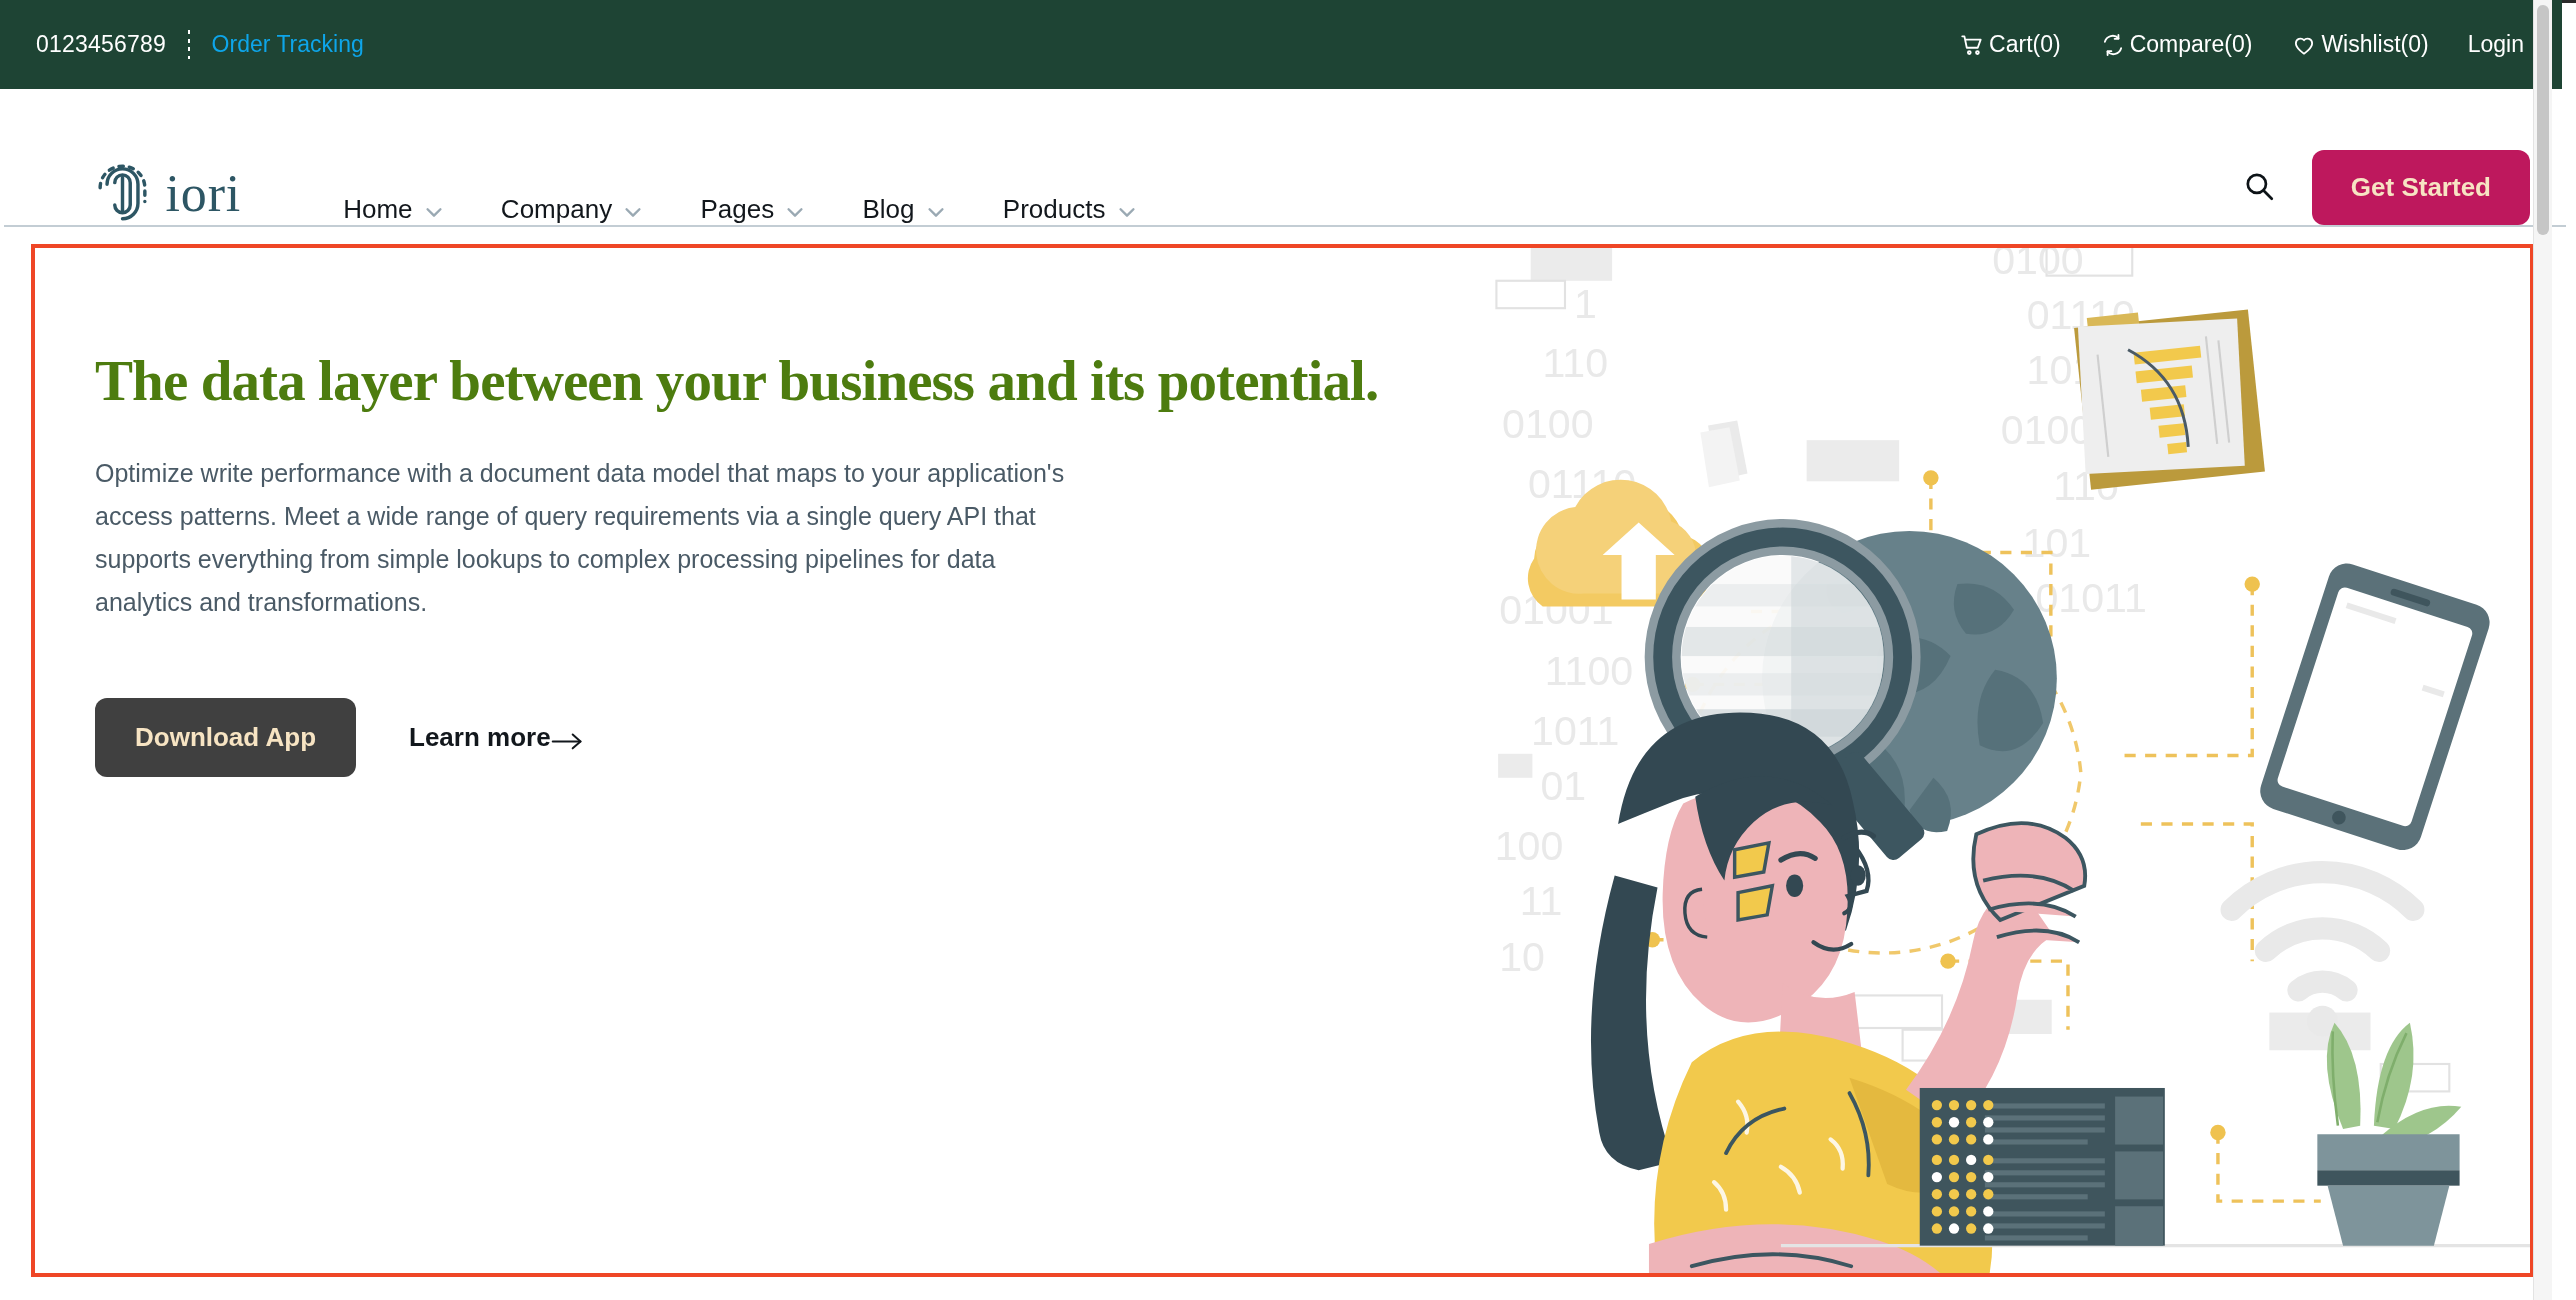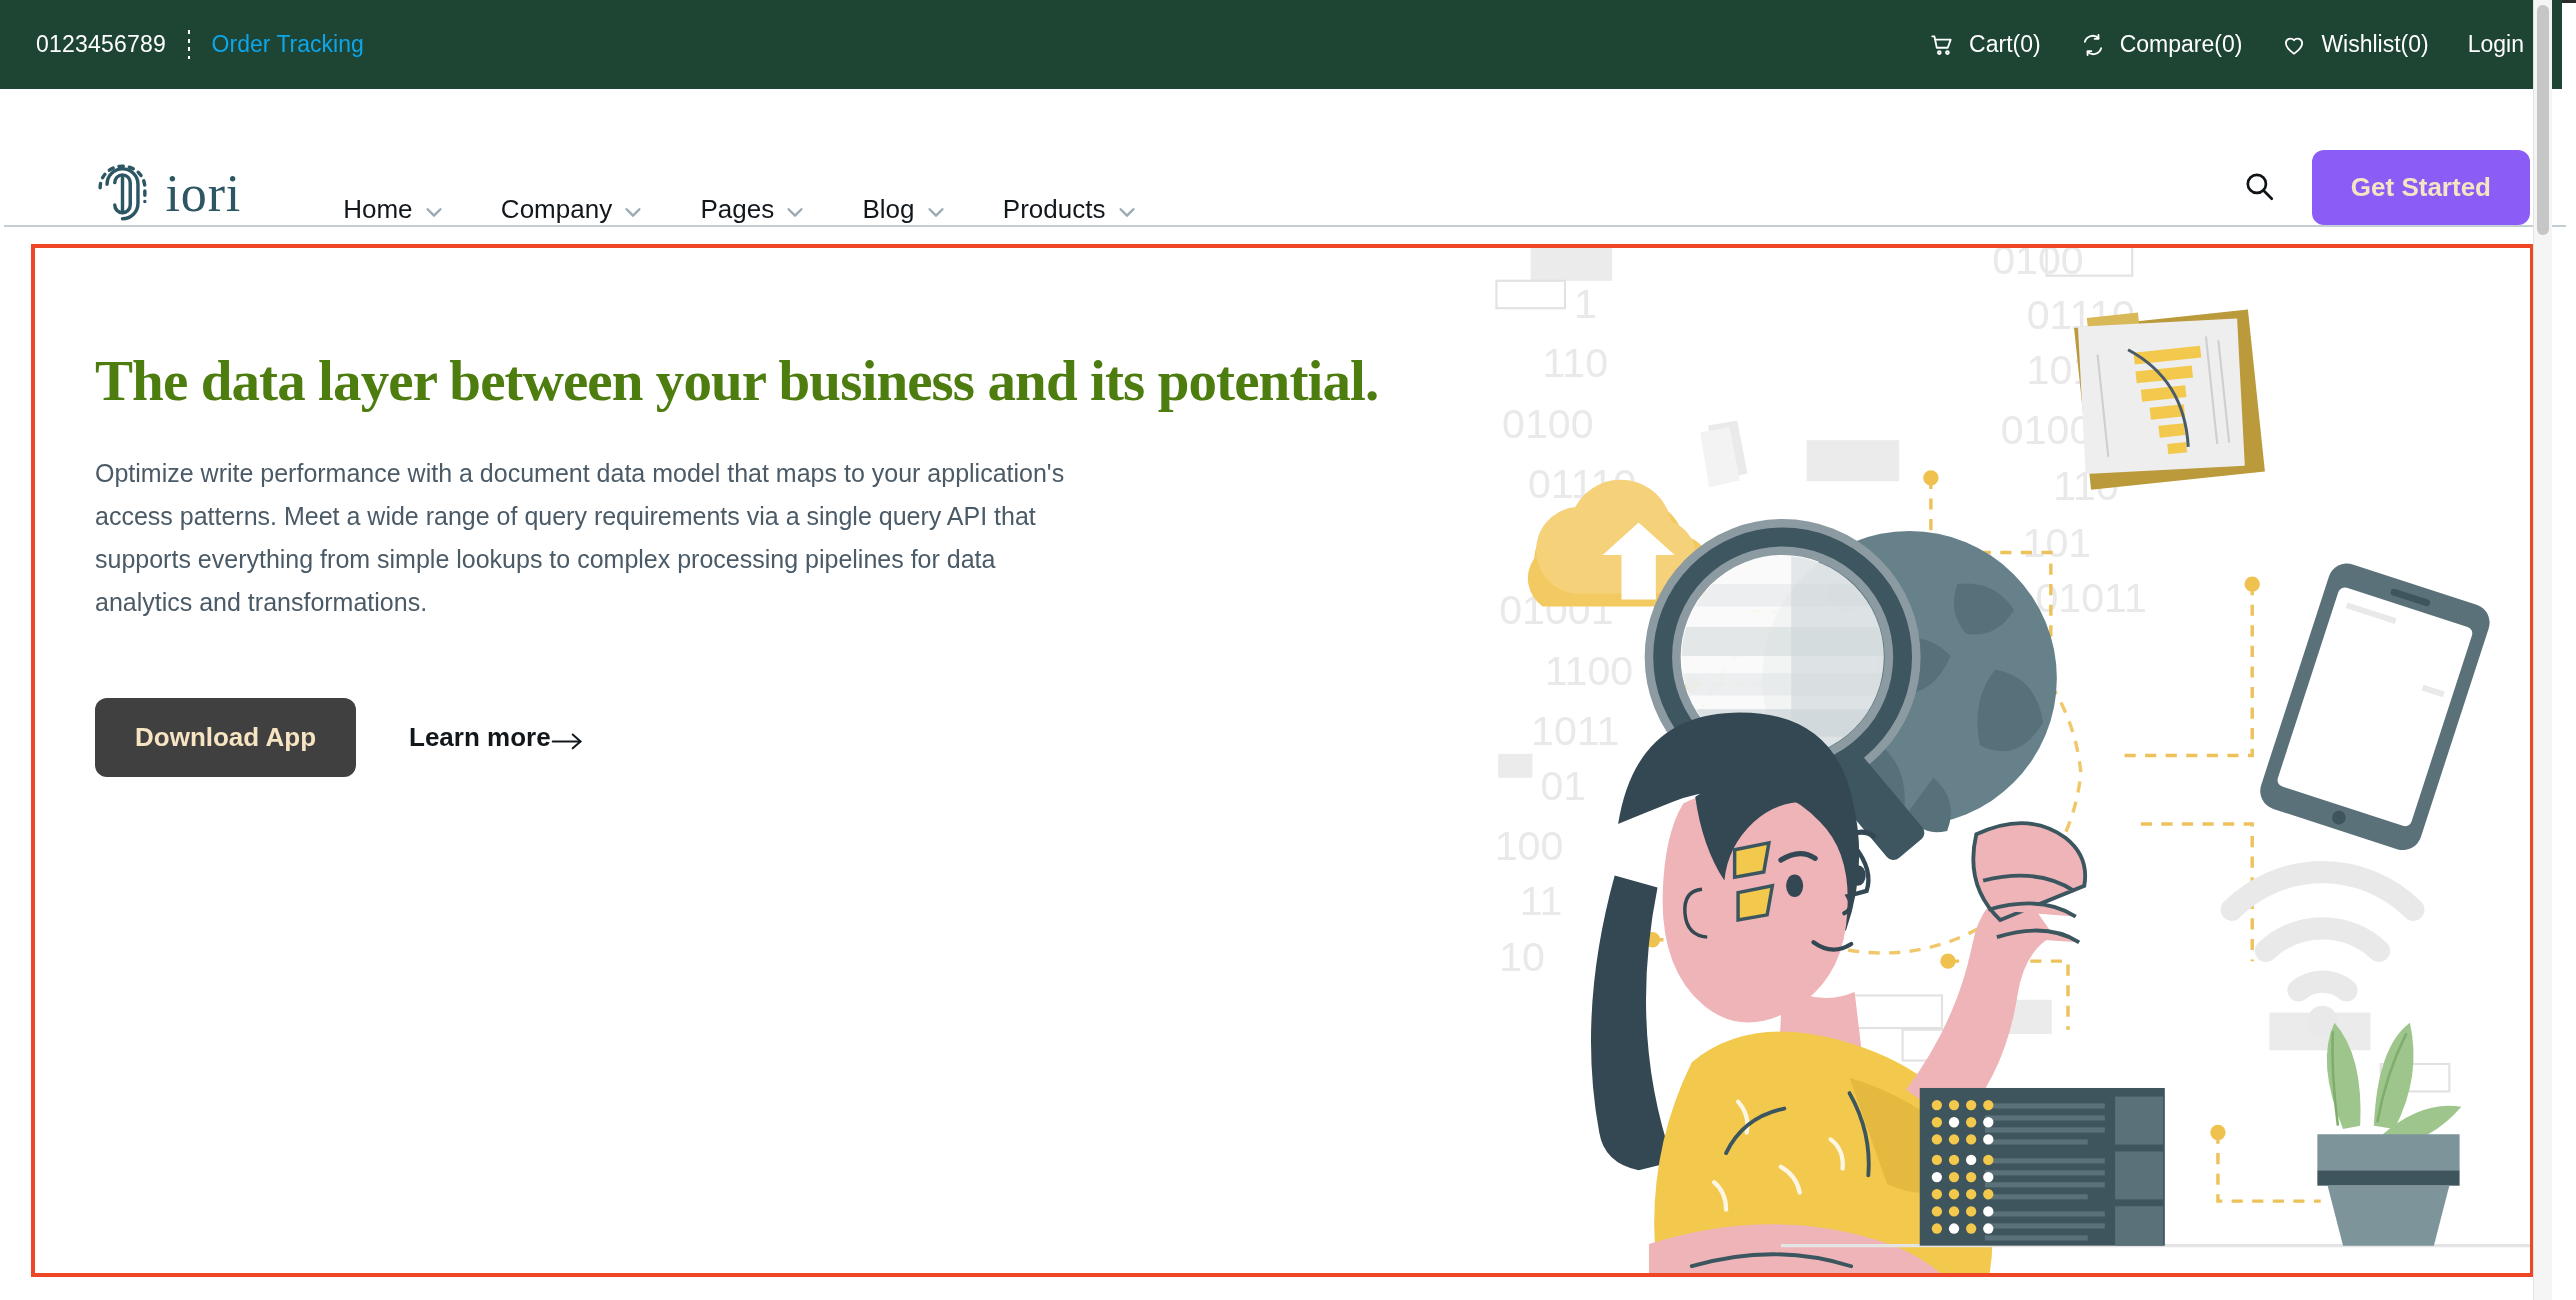--- a/index.html
+++ b/index.html
@@ -20,21 +20,21 @@
     color: #ffffff;
   }
   .topbar-left { display: flex; align-items: center; gap: 0; }
   .tb-phone { font-size: 23px; color:#fff; letter-spacing:0.2px; }
   .tb-sep {
     width: 1.7px; height: 29px; margin: 0 22px;
     background: repeating-linear-gradient(to bottom, #ffffff 0 4.3px, transparent 4.3px 8.6px);
   }
   .tb-order { font-size: 23px; color:#0ea5e9; }
   .topbar-right { margin-left:auto; display:flex; align-items:center; gap:39px; }
-  .tb-item { display:flex; align-items:center; gap:14px; font-size:23px; color:#fff; white-space:nowrap; }
+  .tb-item { display:flex; align-items:center; gap:4px; font-size:23px; color:#fff; white-space:nowrap; }
   .tb-icon { display:inline-flex; align-items:center; justify-content:center; width:26px; height:26px; }
   .tb-icon svg { width:26px; height:26px; }
 
   
   .navbar {
     position: absolute; left: 4px; top: 89px; width: 2562px; height: 138px;
     background:#fff; border-bottom: 2.6px solid #c3cdd4;
     display:flex; align-items:flex-end; padding: 0 36px 0 91px;
   }
   .logo { display:flex; align-items:center; gap: 15.4px; }
@@ -45,21 +45,21 @@
   .nav-item {
     display:flex; align-items:center; gap:10.3px;
     font-size:26px; color:#12171c; padding: 0 28px; cursor:pointer; white-space:nowrap;
   }
   .chev { width:22px; height:22px; display:block; }
 
   .nav-right { margin-left:auto; display:flex; align-items:center; gap: 33px; }
   .search-btn { width:39px; height:39px; display:flex; align-items:center; justify-content:center; cursor:pointer; background:none; border:none; }
   .search-btn svg { width:34px; height:34px; }
   .btn-primary {
-    background:#8b5cf6; color:#f7e4c3; border:none; border-radius:12px;
+    background:#be185d; color:#f7e4c3; border:none; border-radius:12px;
     font-size:26px; font-weight:bold; padding: 22px 39px; cursor:pointer;
     font-family:"Liberation Sans", sans-serif; white-space:nowrap;
   }
 
   
   .hero-outline {
     position:absolute; left:31px; top:244px; width:2503px; height:1033px;
     border: 4.3px solid #ef4626; background:#fff; overflow:hidden;
   }
   .hero-inner { position:relative; width:100%; height:100%; display:flex; }

